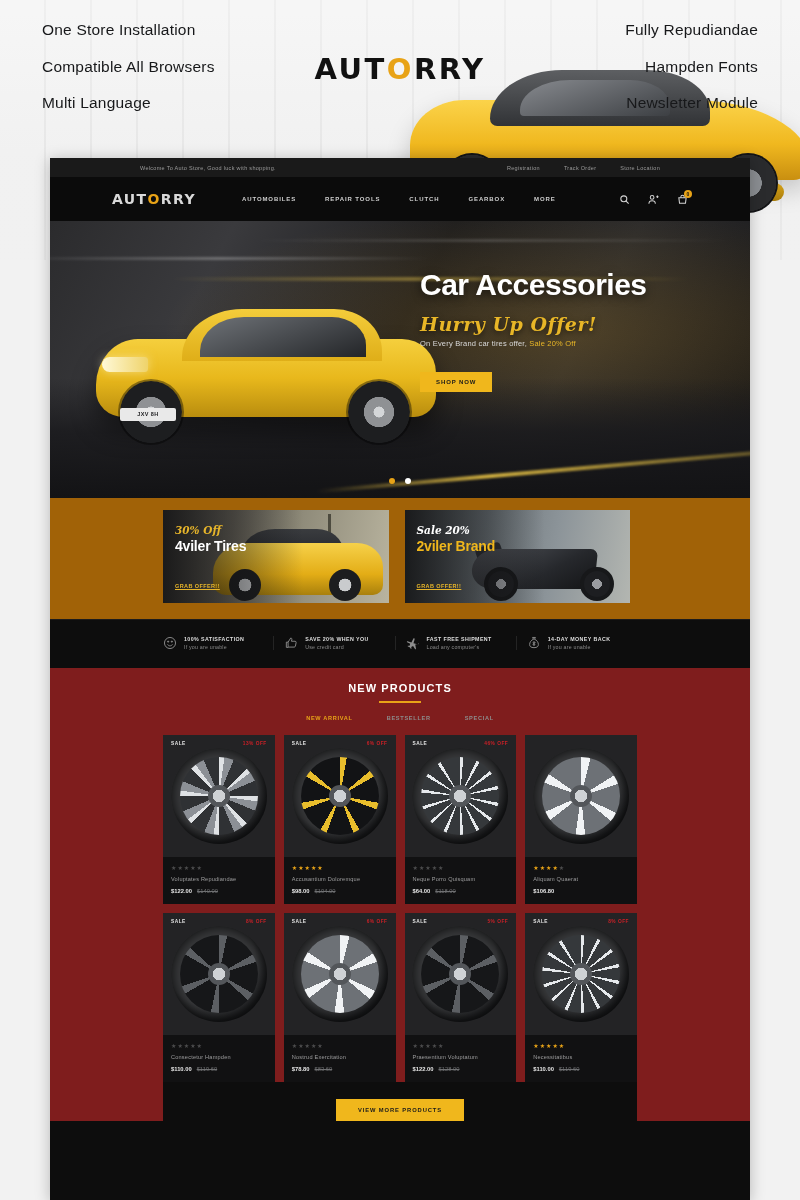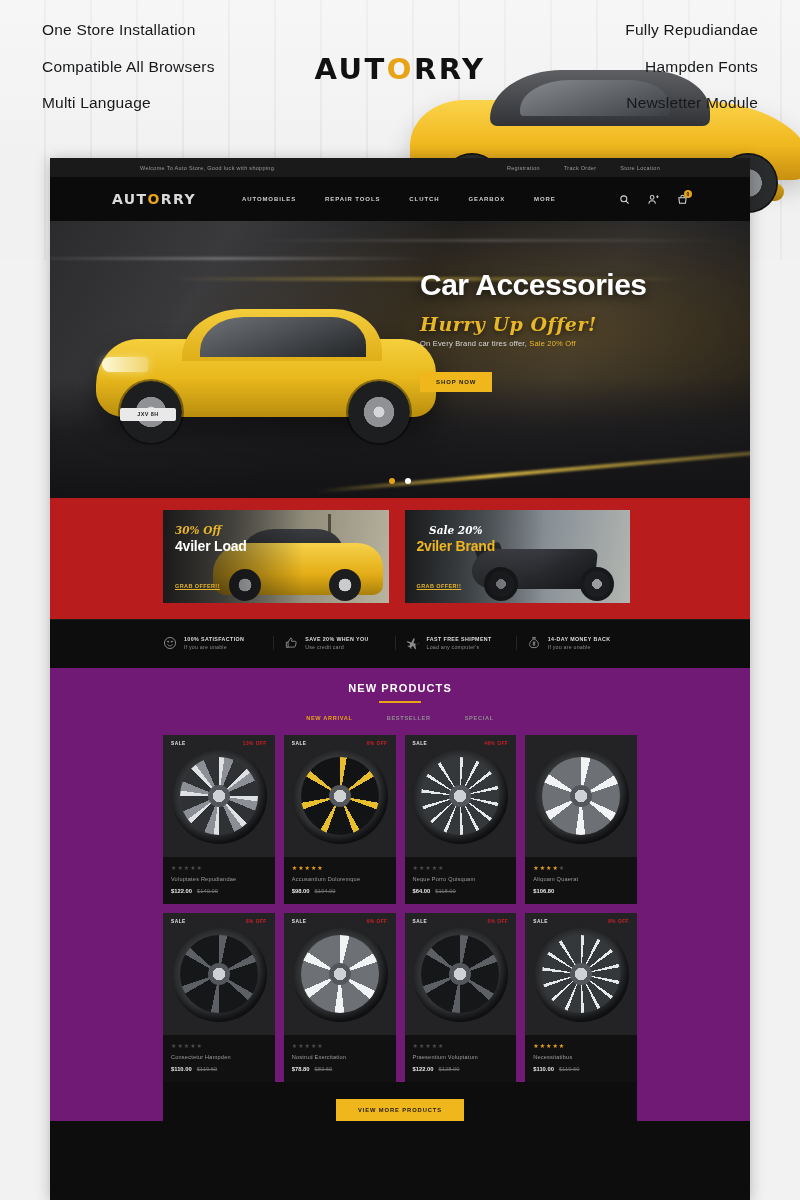--- a/index.html
+++ b/index.html
@@ -181,21 +181,21 @@
   }
   #hero-dots { position: absolute; left: 0; right: 0; bottom: 10px; text-align: center; }
   #hero-dots i {
     display: inline-block; width: 6px; height: 6px; border-radius: 50%;
     margin: 0 3px; background: #ffffff; cursor: pointer;
   }
   #hero-dots i.active { background: #e8a317; }
 
   
   #promo-row {
-    display: flex; gap: 16px; padding: 12px 120px 16px 113px; background: #b91c1c;
+    display: flex; gap: 16px; padding: 12px 120px 16px 113px; background: #a16207;
   }
   .promo-card {
     flex: 1; height: 93px; position: relative; overflow: hidden; cursor: pointer;
   }
   .promo-card .pc-text { position: absolute; left: 12px; top: 14px; z-index: 3; }
   .promo-card .pc-kick {
     font-family: "DejaVu Serif", serif; font-style: italic; font-weight: 700;
     font-size: 10.5px; margin-bottom: 2px;
   }
   .promo-card .pc-title { font-size: 14px; font-weight: 700; letter-spacing: -.2px; }
@@ -205,21 +205,21 @@
   }
   #promo-card-1 {
     background: linear-gradient(100deg, #5c5a55 0%, #6e6a60 30%, #8c8877 55%, #b9b49f 100%);
   }
   #promo-card-1 .pc-kick { color: #e7b52a; }
   #promo-card-1 .pc-title { color: #ffffff; }
   #promo-card-1 .pc-link { color: #e7b52a; }
   #promo-card-2 {
     background: linear-gradient(100deg, #585f63 0%, #6c7479 35%, #8c9499 65%, #b3b6b1 100%);
   }
-  #promo-card-2 .pc-kick { color: #ffffff; text-align: center; }
+  #promo-card-2 .pc-kick { color: #ffffff; }
   #promo-card-2 .pc-title { color: #f0b71c; }
   #promo-card-2 .pc-link { color: #e7b52a; }
   .promo-card .pc-shade {
     position: absolute; inset: 0;
     background: linear-gradient(90deg, rgba(15,15,16,.85) 0%, rgba(15,15,16,.35) 38%, rgba(15,15,16,0) 62%);
     z-index: 2;
   }
   
   .pc-art { position: absolute; inset: 0; z-index: 1; }
   #promo-card-1 .pc-car {
@@ -262,21 +262,21 @@
     background: #0d0d0d; border-top: 1px solid #1c1c1c;
   }
   .svc { flex: 1; display: flex; align-items: center; gap: 7px; position: relative; }
   .svc + .svc { border-left: 1px solid #242424; padding-left: 10px; }
   .svc-icon { width: 14px; height: 14px; color: #8d8d8d; flex: none; }
   .svc-icon svg { width: 14px; height: 14px; display: block; }
   .svc-title { font-size: 5.3px; font-weight: 700; color: #dedede; letter-spacing: .4px; }
   .svc-sub { font-size: 5.3px; color: #8a8a8a; letter-spacing: .2px; margin-top: 2px; }
 
   
-  #products-section { background: #701a75; padding: 14px 113px 0 113px; }
+  #products-section { background: #7f1d1d; padding: 14px 113px 0 113px; }
   #products-heading {
     text-align: center; font-size: 11px; font-weight: 700; color: #ffffff; letter-spacing: 1.1px;
   }
   #products-rule { width: 42px; height: 2px; background: #e8a317; margin: 7px auto 12px auto; }
   #product-tabs { display: flex; justify-content: center; gap: 34px; margin-bottom: 14px; }
   #product-tabs .ptab {
     font-size: 5.6px; font-weight: 700; letter-spacing: .7px; color: #8d8d8d; cursor: pointer;
   }
   #product-tabs .ptab.active { color: #e8a317; }
 
@@ -472,21 +472,21 @@
       <div class="pc-art">
         <div class="pc-palm"></div>
         <div class="pc-roof"></div>
         <div class="pc-car"></div>
         <div class="pc-wheel a"></div>
         <div class="pc-wheel b"></div>
       </div>
       <div class="pc-shade"></div>
       <div class="pc-text">
         <div class="pc-kick">30% Off</div>
-        <div class="pc-title">4viler Load</div>
+        <div class="pc-title">4viler Tires</div>
       </div>
       <div class="pc-link">GRAB OFFER!!</div>
     </div>
 
     <div class="promo-card" id="promo-card-2">
       <div class="pc-art">
         <div class="pc-bike-screen"></div>
         <div class="pc-bike-body"></div>
         <div class="pc-bike-wheel a"></div>
         <div class="pc-bike-wheel b"></div>

